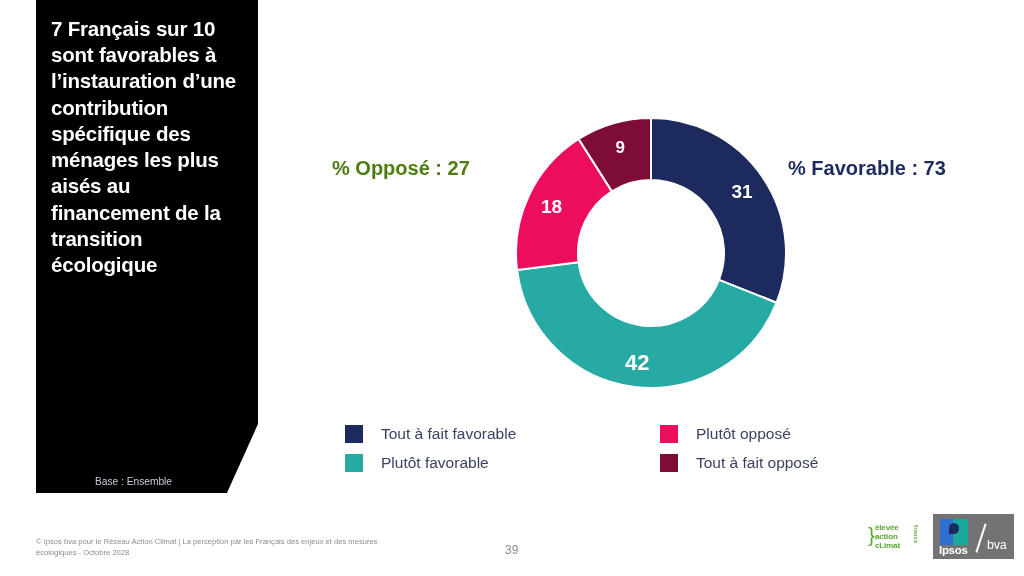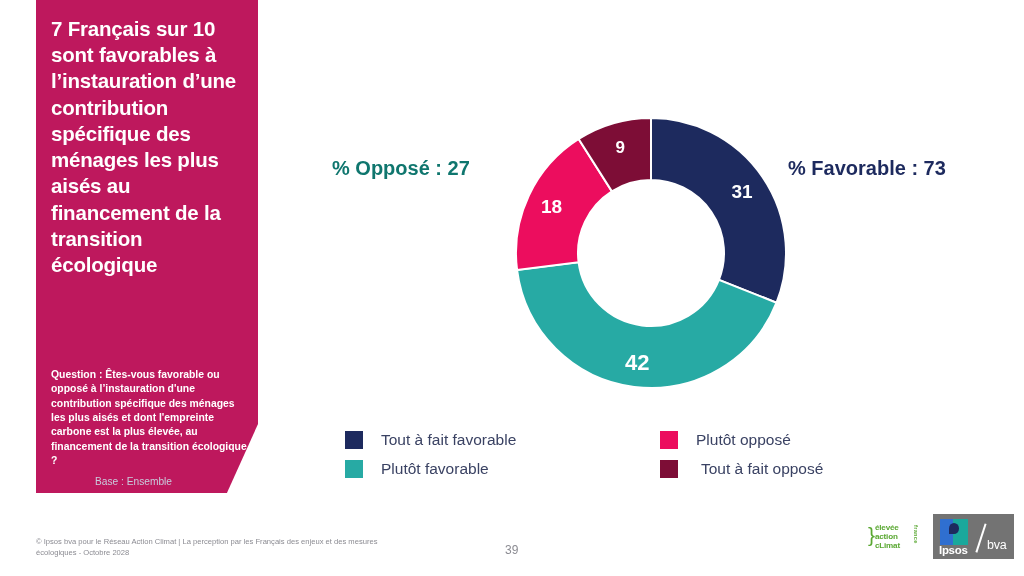--- a/index.html
+++ b/index.html
@@ -16,21 +16,21 @@
     color: #1d2a5e;
   }
 
   
   #callout-panel {
     position: absolute;
     left: 36px;
     top: 0;
     width: 222px;
     height: 493px;
-    background: #be185d;
+    background: #000000;
     -webkit-clip-path: polygon(0 0, 100% 0, 100% 86%, 86% 100%, 0 100%);
     clip-path: polygon(0 0, 100% 0, 100% 86%, 86% 100%, 0 100%);
     box-sizing: border-box;
     padding: 16px 18px 10px 15px;
   }
   #callout-headline {
     color: #ffffff;
     font-size: 20.5px;
     font-weight: bold;
     line-height: 1.28;
@@ -84,21 +84,21 @@
     fill: #ffffff;
   }
 
   .side-total {
     position: absolute;
     font-size: 20px;
     font-weight: bold;
     white-space: nowrap;
   }
   #total-oppose {
-    color: #0f766e;
+    color: #4d7c0f;
     left: 32px;
     top: 62px;
   }
   #total-favorable {
     color: #1d2a5e;
     left: 488px;
     top: 62px;
     text-align: center;
   }
 
@@ -109,21 +109,21 @@
     top: 425px;
     width: 560px;
     height: 66px;
   }
   .legend-col { position: absolute; top: 0; }
   #legend-col-left  { left: 0px; }
   #legend-col-right { left: 315px; }
 
   .legend-item {
     display: flex;
-    align-items: center;
+    align-items: flex-start;
     height: 29px;
   }
   .legend-swatch {
     width: 18px;
     height: 18px;
     flex: 0 0 18px;
     margin-right: 18px;
   }
   .legend-label {
     font-size: 15.5px;
@@ -246,21 +246,20 @@
     font-size: 12.5px;
     color: #ffffff;
     letter-spacing: -0.2px;
   }
 </style>
 </head>
 <body>
 
 <div id="callout-panel">
   <p id="callout-headline">7 Français sur 10 sont favorables à l’instauration d’une contribution spécifique des ménages les plus aisés au financement de la transition écologique</p>
-  <p id="callout-question">Question : Êtes-vous favorable ou opposé à l’instauration d'une contribution spécifique des ménages les plus aisés et dont l'empreinte carbone est la plus élevée, au financement de la transition écologique ?</p>
   <div id="callout-base">Base : Ensemble</div>
 </div>
 
 <div id="chart-area">
 
   <div class="side-total" id="total-oppose">% Opposé : 27</div>
   <div class="side-total" id="total-favorable">% Favorable : 73</div>
 
   <div id="donut-wrap">
     <svg id="donut-svg" width="272" height="272" viewBox="0 0 272 272">
@@ -291,21 +290,21 @@
       <span class="legend-label">Plutôt favorable</span>
     </div>
   </div>
   <div class="legend-col" id="legend-col-right">
     <div class="legend-item">
       <span class="legend-swatch" style="background:#ec0d5e"></span>
       <span class="legend-label">Plutôt opposé</span>
     </div>
     <div class="legend-item">
       <span class="legend-swatch" style="background:#7d0d36"></span>
-      <span class="legend-label" style="margin-left:5px">Tout à fait opposé</span>
+      <span class="legend-label" style="">Tout à fait opposé</span>
     </div>
   </div>
 </div>
 
 <div id="footer-credit">© Ipsos bva pour le Réseau Action Climat | La perception par les Français des enjeux et des mesures écologiques - Octobre 2028</div>
 <div id="page-number">39</div>
 
 <div id="rac-logo">
   <span class="rac-bracket" id="rac-bracket-left">}</span>
   <div id="rac-text">

